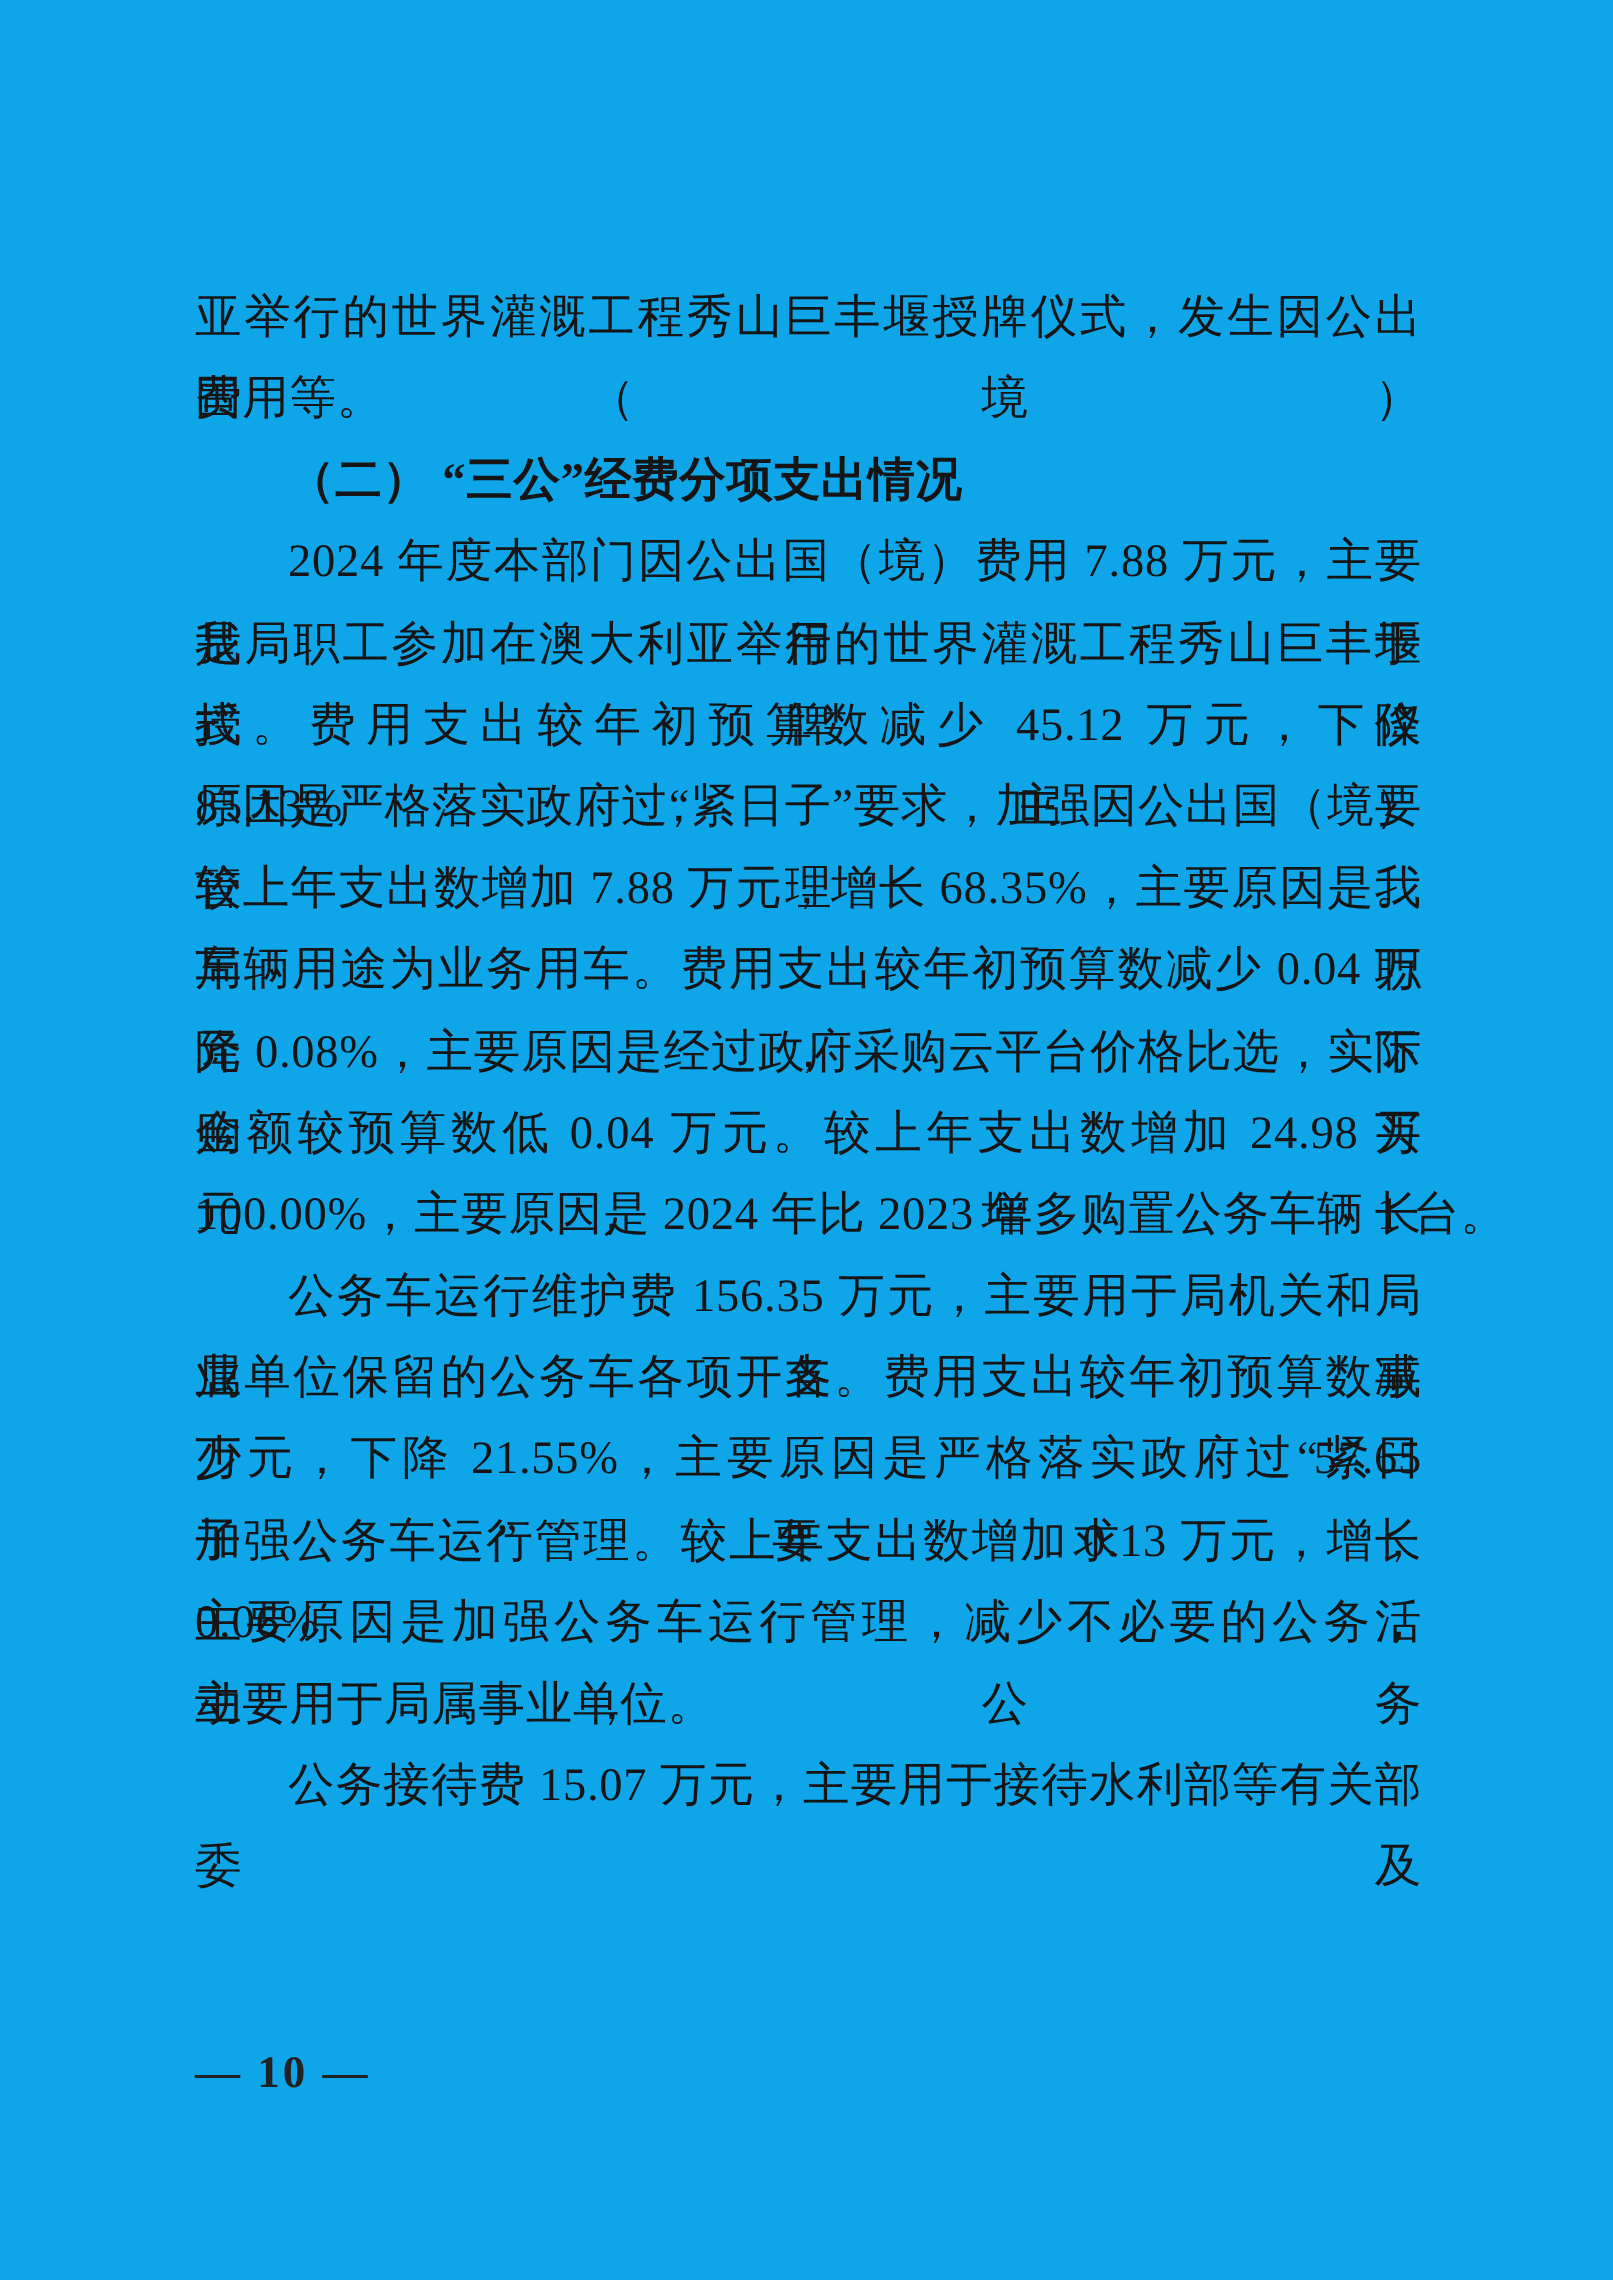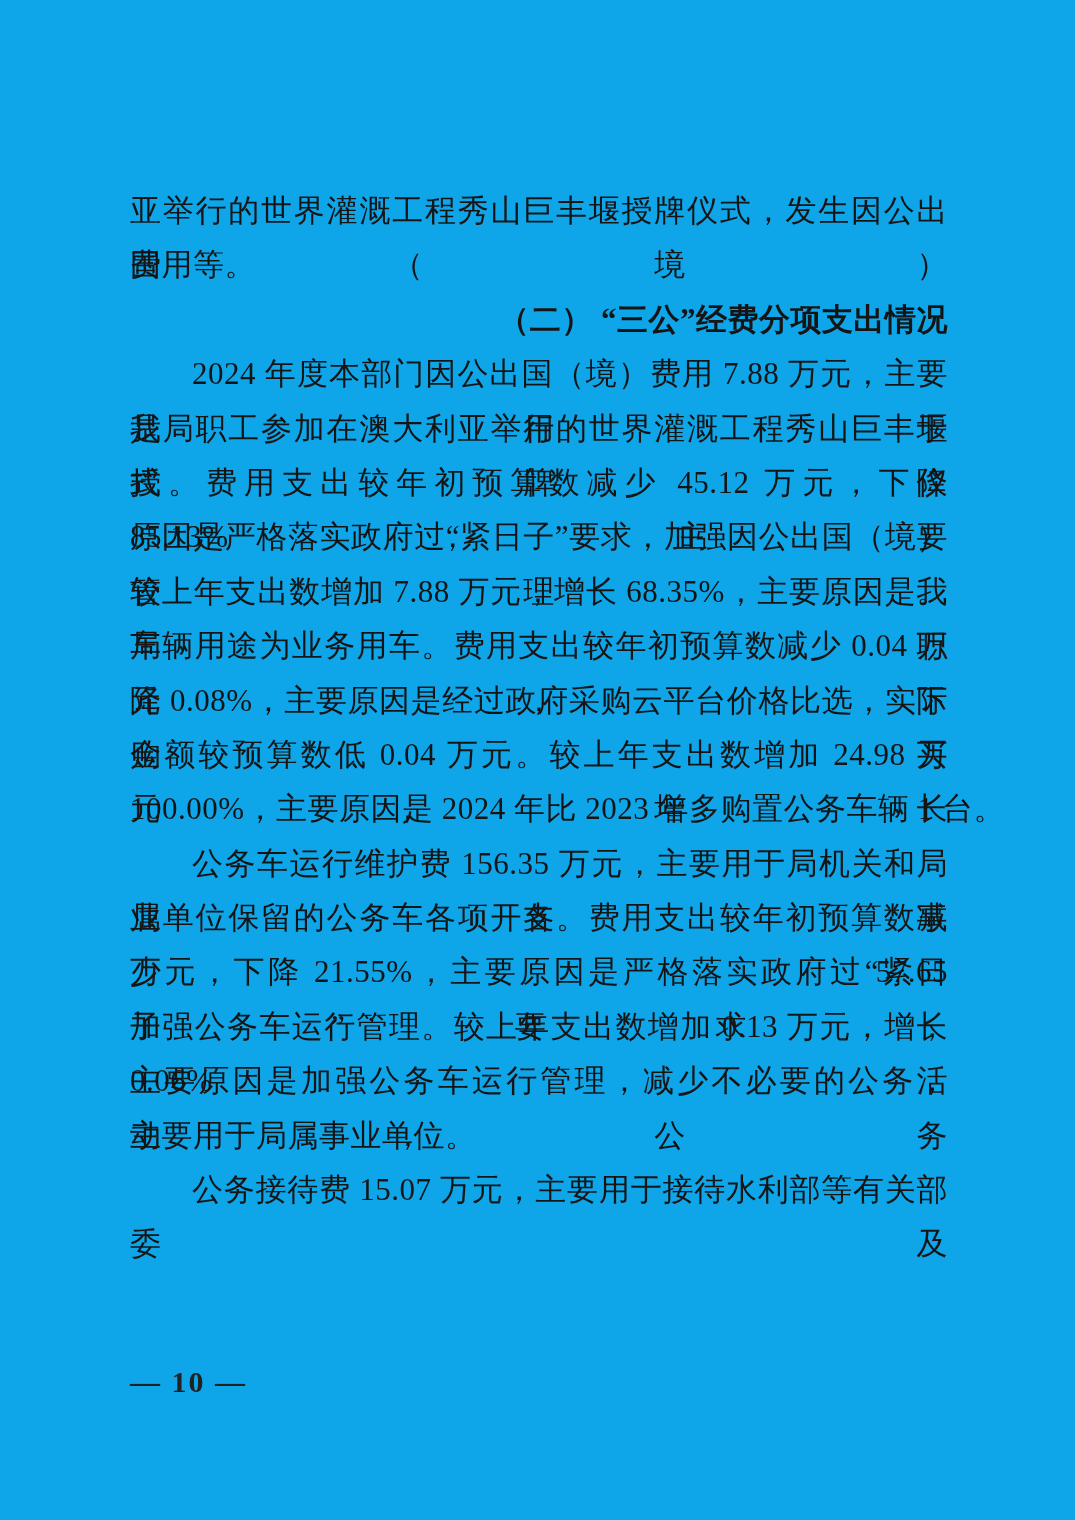--- a/index.html
+++ b/index.html
@@ -35,21 +35,21 @@
     white-space: nowrap;
     text-align: left;
     color: #151515;
   }
   .line.justify {
     white-space: normal;
     text-align: justify;
     text-align-last: justify;
   }
   .line.indent { text-indent: 2em; }
-  .line.heading { font-weight: 700; text-align: right; }
+  .line.heading { font-weight: 700; }
   .footer {
     position: absolute;
     left: 130px;
     top: 1358px;
     height: 48px;
     line-height: 48px;
     font-size: 30px;
     letter-spacing: 2px;
     color: #222222;
     font-weight: bold;

